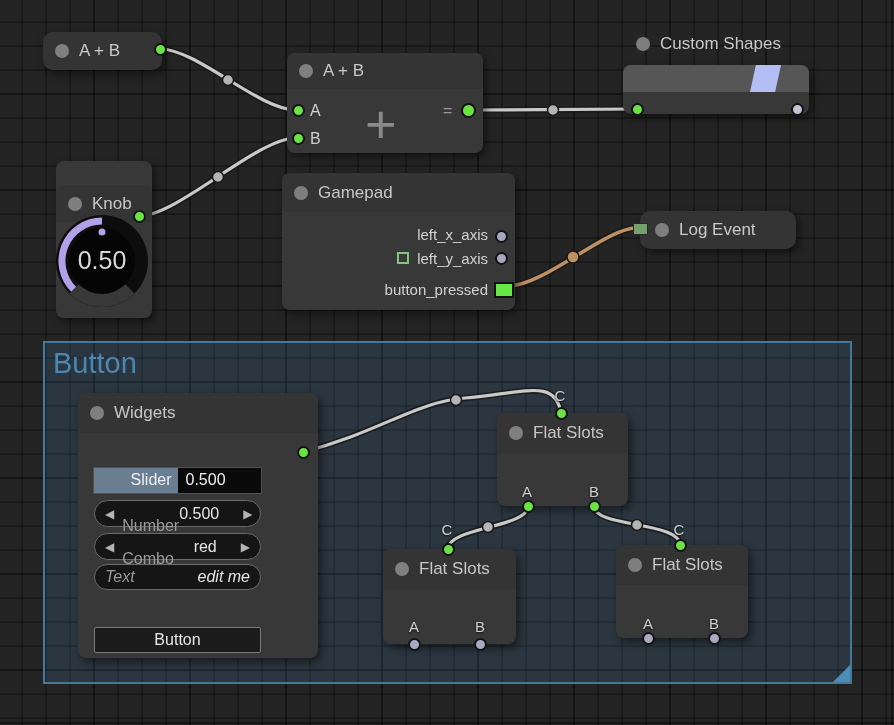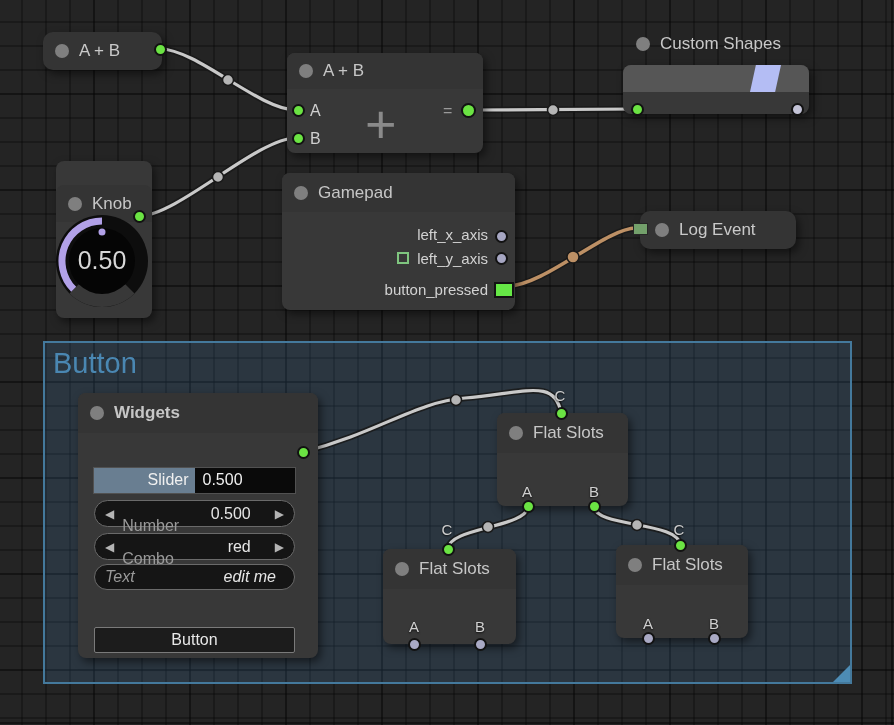--- a/index.html
+++ b/index.html
@@ -53,21 +53,21 @@
   .gp-dot{width:13px;height:13px;border-radius:50%;background:#a6a6c2;border:2px solid #121212;
     box-sizing:border-box;margin-left:7px;margin-right:7px;flex:none;}
   .gp-outline-square{width:12px;height:12px;border:2px solid #7fc57f;box-sizing:border-box;
     margin-right:8px;flex:none;}
   .gp-btn-square{width:20px;height:16px;background:#66e846;border:2px solid #121212;
     box-sizing:border-box;margin-left:6px;margin-right:1px;flex:none;}
   
   .le-square{position:absolute;left:-7px;top:12px;width:15px;height:12px;background:#73a06b;
     border:1px solid #262626;box-sizing:border-box;}
   
-  .widget{position:absolute;left:16px;width:201px;box-sizing:border-box;font-size:16px;}
+  .widget{position:absolute;left:16px;width:167px;box-sizing:border-box;font-size:16px;}
   .slider{height:25px;background:#0a0a0a;outline:1px solid #515151;}
   .slider-fill{position:absolute;left:0;top:0;bottom:0;width:50%;background:#697e91;}
   .slider-label{position:absolute;right:calc(50% + 6px);top:3px;color:#f0f0f0;}
   .slider-value{position:absolute;left:calc(50% + 8px);top:3px;color:#f0f0f0;}
   .pill{height:27px;border:1px solid #6a6a6a;border-radius:14px;background:#151515;
     display:flex;align-items:center;padding:0 10px;color:#9a9a9a;}
   .pill .arrow{color:#b4b4b4;font-size:12px;flex:none;}
   .pill .wlabel{margin-left:8px;margin-top:24px;}
   .pill .wvalue{color:#e5e5e5;margin-left:auto;}
   .gap24{margin-right:24px;}
@@ -183,21 +183,21 @@
     </div>
   </div>
 
   <div class="node collapsed" style="left:640px;top:211px;width:156px;height:38px;">
     <div class="le-square"></div>
     <div class="title-dot" style="margin-left:15px;"></div>
     <span>Log Event</span>
   </div>
 
   <div class="node" style="left:78px;top:393px;width:240px;height:265px;">
-    <div class="node-title" style="height:40px;font-weight:bold;">
+    <div class="node-title" style="height:40px;">
       <div class="title-dot"></div>
       <span>Widgets</span>
     </div>
     <div class="slot-dot green d13" style="left:219px;top:53px;"></div>
 
     <div class="widget slider" style="top:75px;">
       <div class="slider-fill"></div>
       <span class="slider-label">Slider</span>
       <span class="slider-value">0.500</span>
     </div>
@@ -211,21 +211,21 @@
 
     <div class="widget pill" style="top:140px;">
       <span class="arrow">◀</span>
       <span class="wlabel">Combo</span>
       <span class="wvalue gap24">red</span>
       <span class="arrow">▶</span>
     </div>
 
     <div class="widget pill" style="top:171px;height:26px;font-style:italic;">
       <span>Text</span>
-      <span class="wvalue" style="margin-right:8px;">edit me</span>
+      <span class="wvalue" style="">edit me</span>
     </div>
 
 
     <div class="widget wbutton" style="top:234px;">
       <span>Button</span>
     </div>
   </div>
 
   <div class="node" style="left:497px;top:413px;width:131px;height:93px;">
     <div class="node-title" style="height:40px;">

